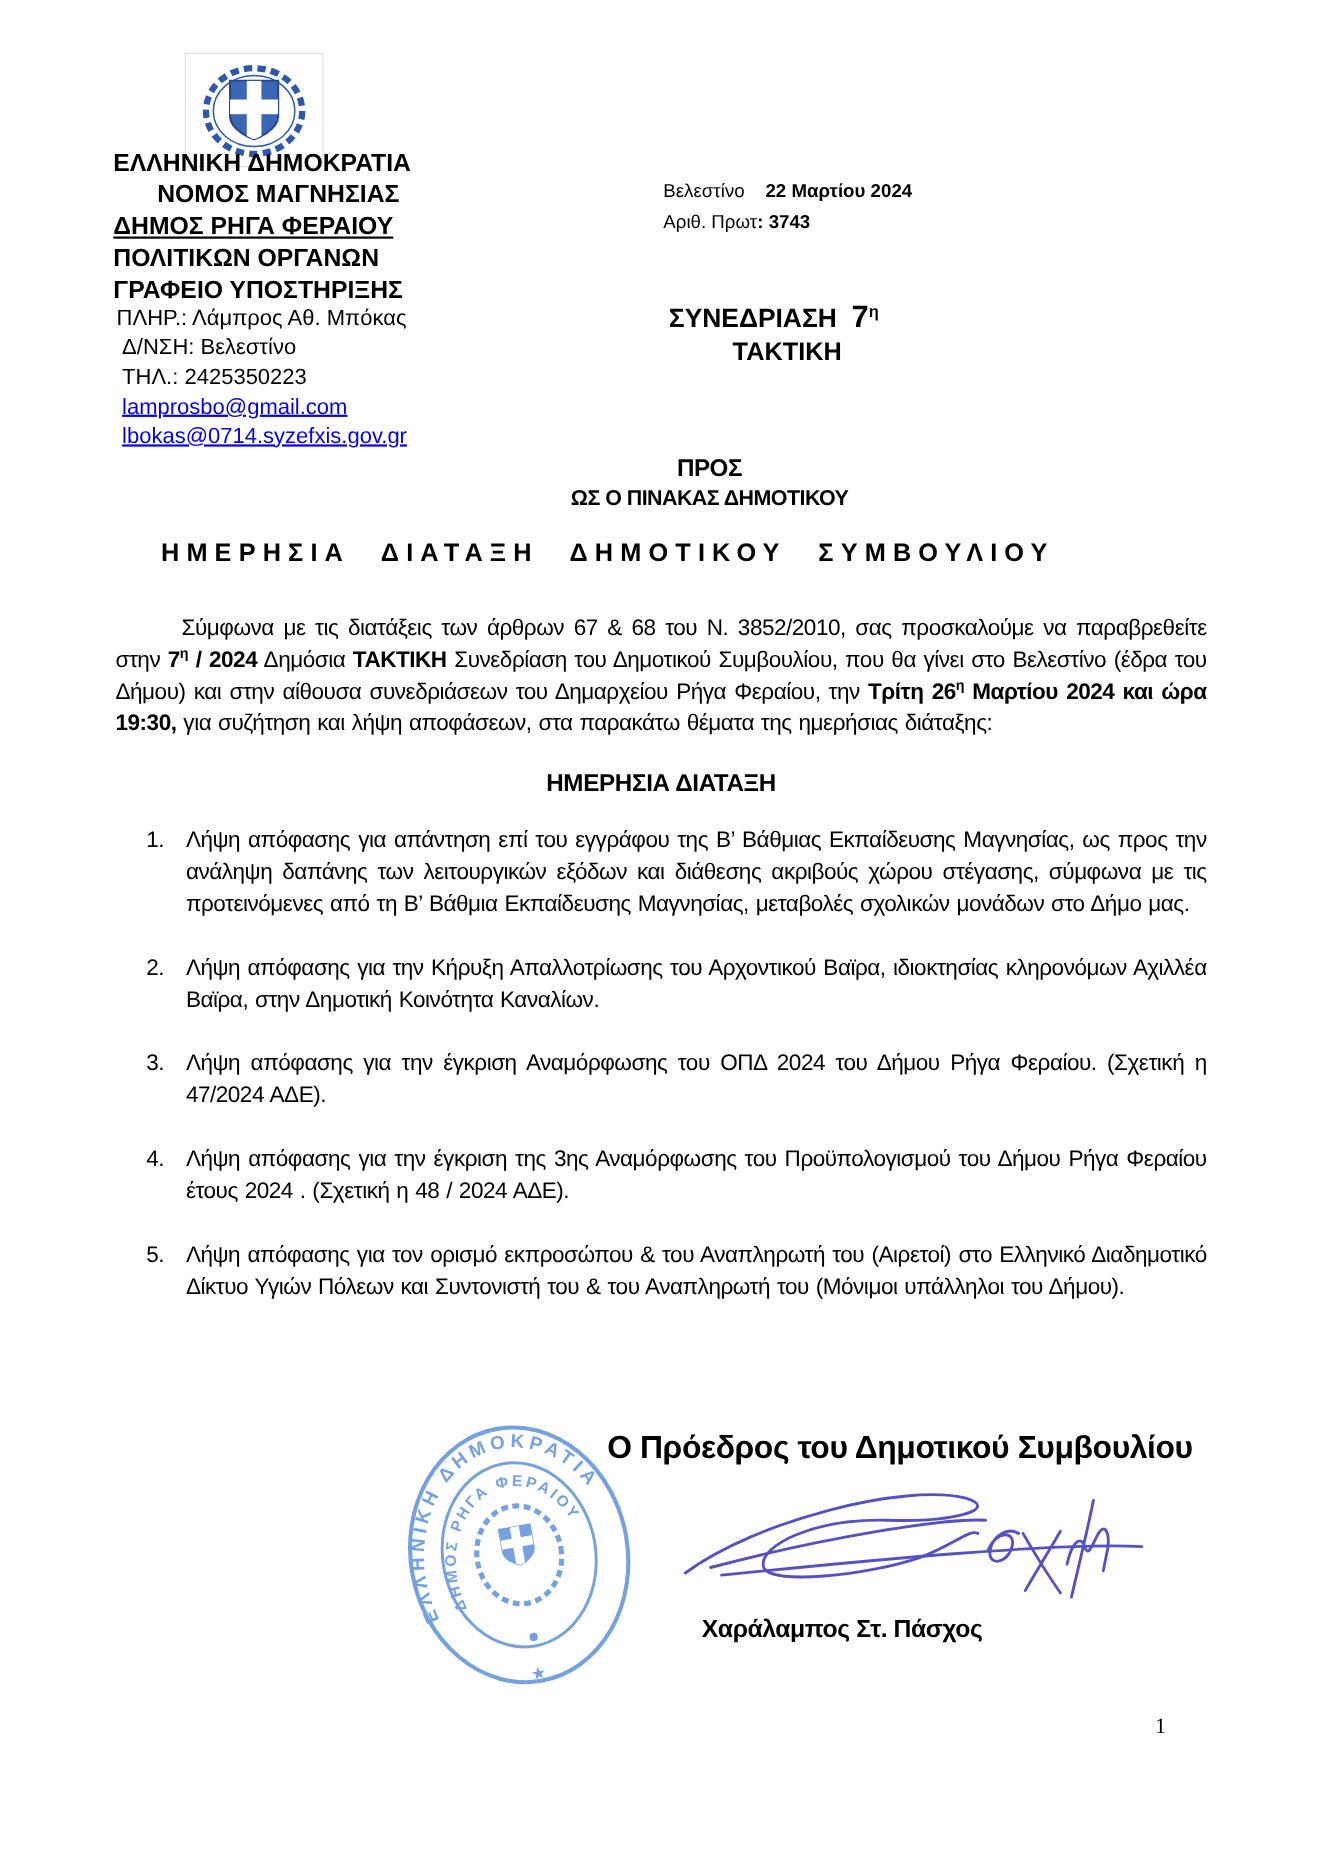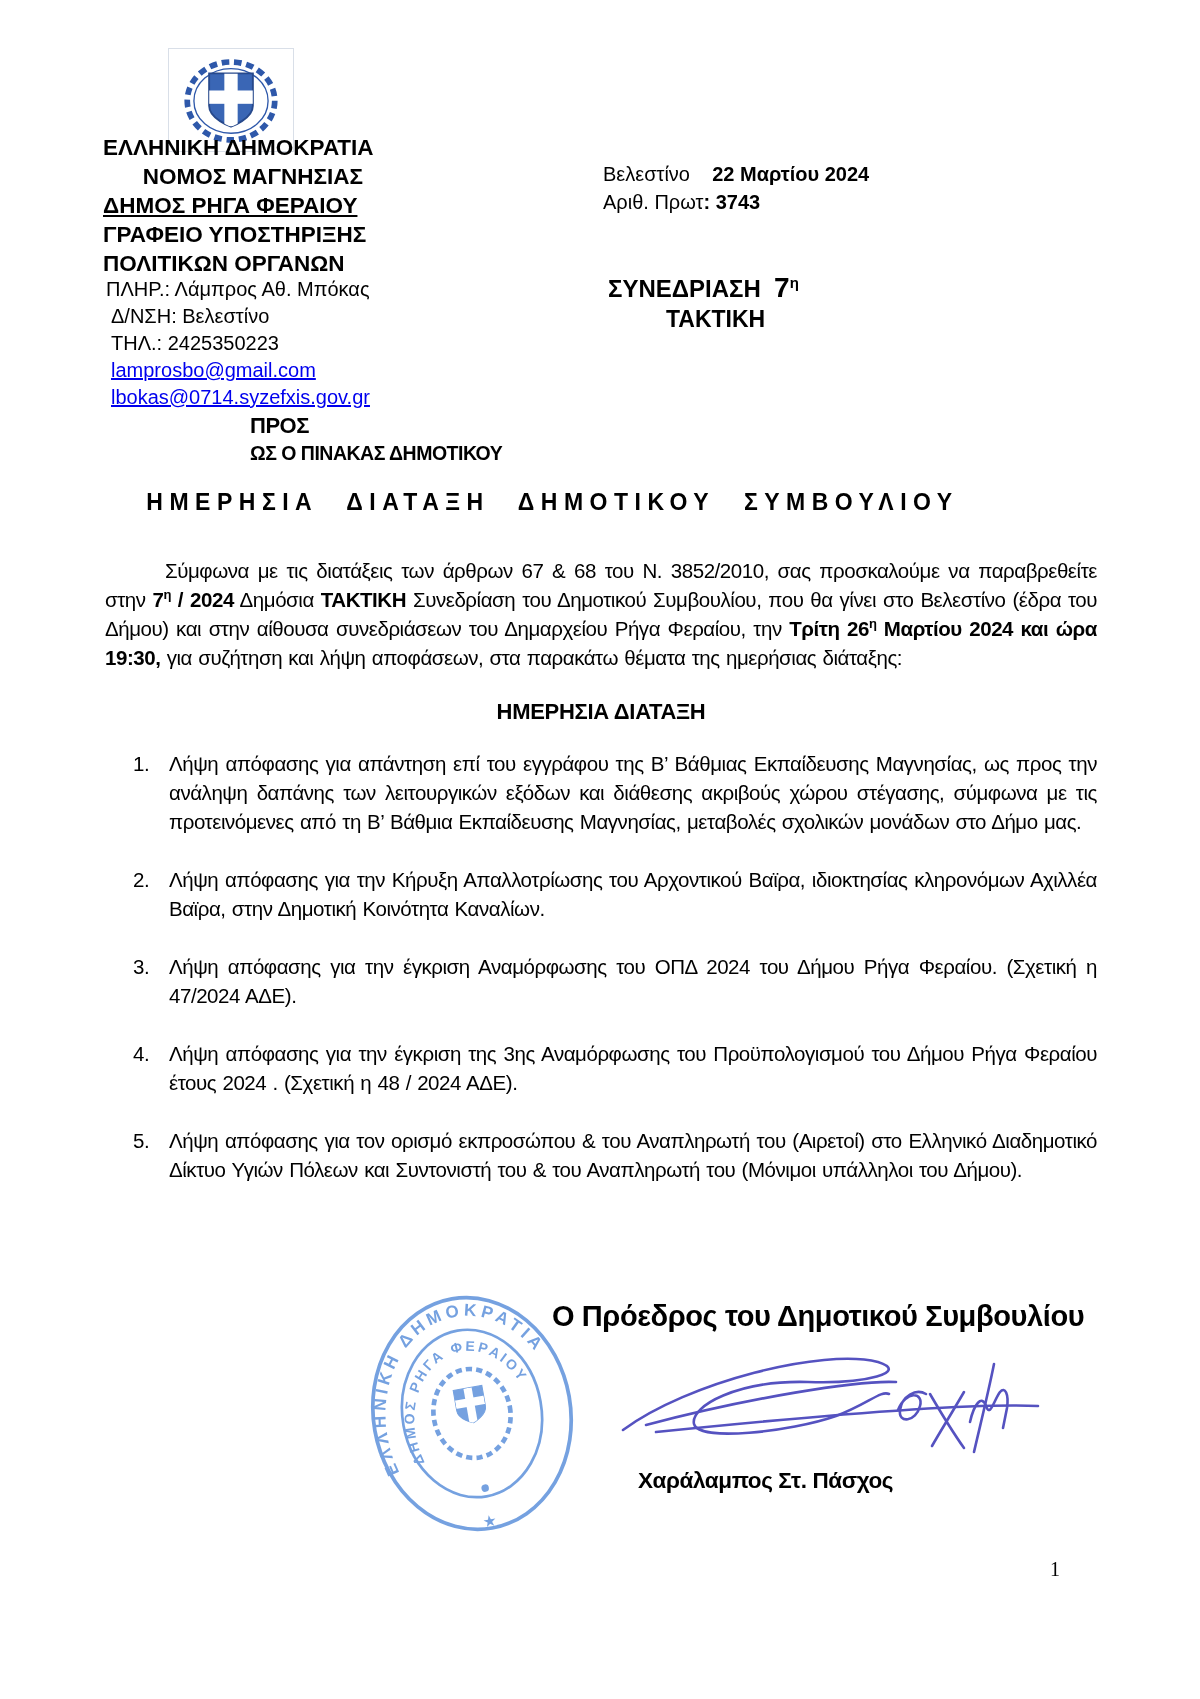--- a/index.html
+++ b/index.html
@@ -18,28 +18,28 @@
   }
   .org-block{position:absolute;left:103px;top:133px;width:340px;line-height:29px;}
   .org-line{font-weight:bold;font-size:22.5px;white-space:nowrap;}
   .org-line.centered{text-align:center;width:300px;}
   .org-line.underlined{text-decoration:underline;}
   .contact-block{position:absolute;left:106px;top:276px;width:340px;line-height:27px;font-size:20px;}
   .contact-line{white-space:nowrap;}
   .contact-line.pad{padding-left:5px;}
   .email-link{color:#0000ee;text-decoration:underline;cursor:pointer;white-space:nowrap;display:inline-block;padding-left:5px;}
   
-  .meta-block{position:absolute;left:603px;top:160px;width:480px;font-size:20px;line-height:28px;}
+  .meta-block{position:absolute;left:603px;top:160px;width:480px;font-size:17px;line-height:28px;}
   .meta-date .bold, b, .bold{font-weight:bold;}
   .session-block{position:absolute;left:608px;top:272px;width:400px;}
   .session-line{font-weight:bold;font-size:24px;white-space:nowrap;}
   .session-num{font-size:28px;}
   .session-sup{font-size:15px;vertical-align:super;line-height:0;}
   .session-type{font-weight:bold;font-size:23px;padding-left:58px;margin-top:2px;}
-  .pros-block{position:absolute;left:250px;top:413px;width:790px;}
+  .pros-block{position:absolute;left:250px;top:413px;width:790px;text-align:center;}
   .pros-line{font-weight:bold;font-size:22px;letter-spacing:-0.5px;}
   .pros-sub{font-weight:bold;font-size:19.5px;letter-spacing:-0.5px;margin-top:3px;}
   
   .doc-title{
     position:absolute;left:0;top:489px;width:1105px;text-align:center;
     font-weight:bold;font-size:23px;letter-spacing:6.5px;word-spacing:16px;white-space:nowrap;
   }
   
   .body-col{position:absolute;left:105px;top:556px;width:992px;}
   .intro{
@@ -79,22 +79,22 @@
         <rect x="54" y="20" width="14" height="60" fill="#ffffff"></rect>
         <rect x="36" y="40" width="50" height="14" fill="#ffffff"></rect>
       </g>
     </svg>
   </div>
 
   <div class="org-block">
     <div class="org-line">ΕΛΛΗΝΙΚΗ ΔΗΜΟΚΡΑΤΙΑ</div>
     <div class="org-line centered">ΝΟΜΟΣ ΜΑΓΝΗΣΙΑΣ</div>
     <div class="org-line underlined">ΔΗΜΟΣ ΡΗΓΑ ΦΕΡΑΙΟΥ</div>
+    <div class="org-line">ΠΟΛΙΤΙΚΩΝ ΟΡΓΑΝΩΝ</div>
     <div class="org-line">ΓΡΑΦΕΙΟ ΥΠΟΣΤΗΡΙΞΗΣ</div>
-    <div class="org-line">ΠΟΛΙΤΙΚΩΝ ΟΡΓΑΝΩΝ</div>
   </div>
 
   <div class="contact-block">
     <div class="contact-line">ΠΛΗΡ.: Λάμπρος Αθ. Μπόκας</div>
     <div class="contact-line pad">Δ/ΝΣΗ: Βελεστίνο</div>
     <div class="contact-line pad">ΤΗΛ.:  2425350223</div>
     <div><a class="email-link">lamprosbo@gmail.com</a></div>
     <div><a class="email-link">lbokas@0714.syzefxis.gov.gr</a></div>
   </div>
 

